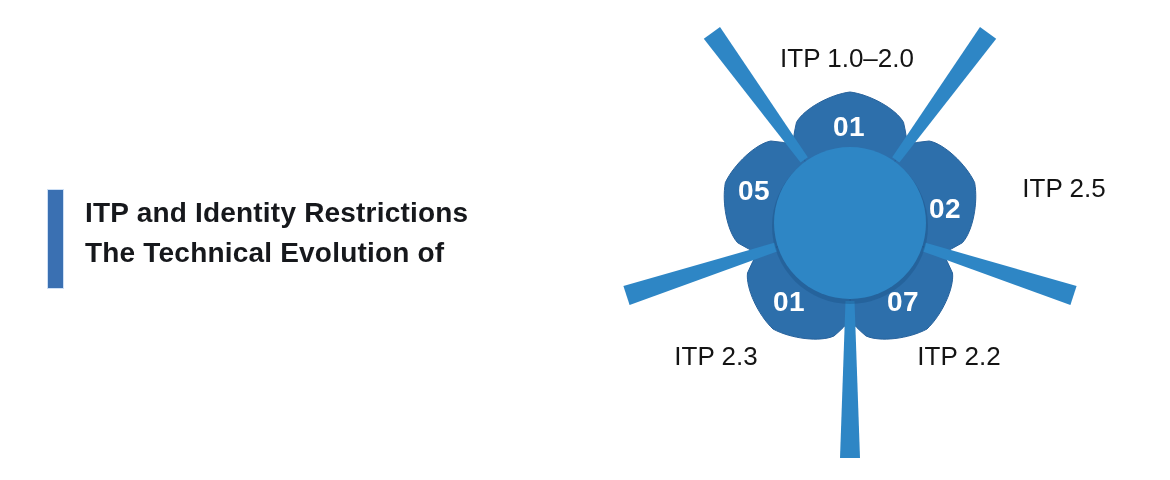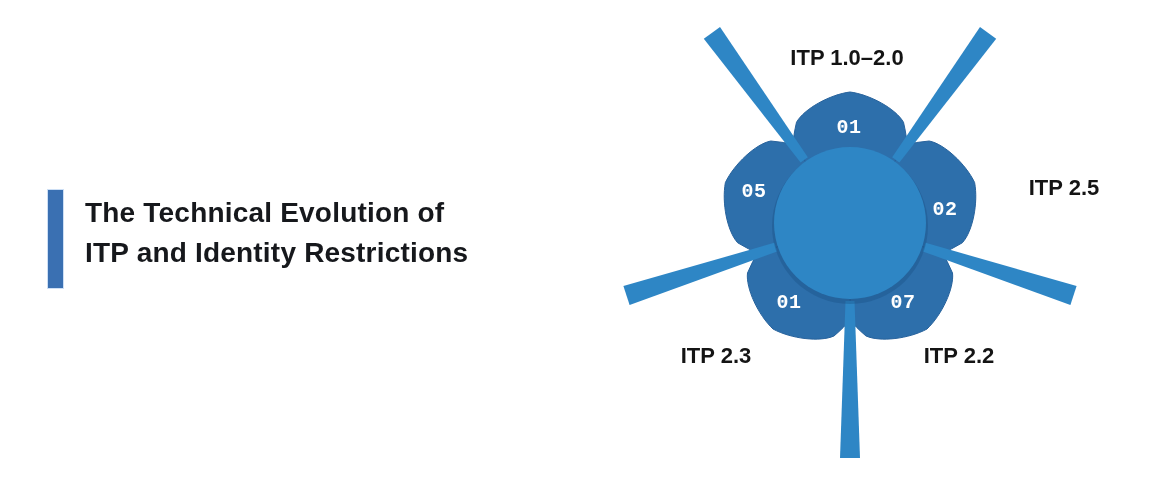--- a/index.html
+++ b/index.html
@@ -34,42 +34,41 @@
     white-space:nowrap;
   }
   .diagram-svg{position:absolute;left:0;top:0;}
   .petal{fill:var(--petal);stroke:var(--petal-edge);stroke-width:1;}
   .ray{fill:var(--ray);}
   .center-shadow{fill:rgba(23,77,128,.35);}
   .center-circle{fill:var(--center-circle);}
   .step-number{
     position:absolute;transform:translate(-50%,-50%);
     color:var(--number-text);
-    font-size:20px;font-weight:bold;letter-spacing:.5px;
+    font-size:28px;font-weight:bold;letter-spacing:.5px;
     white-space:nowrap;
-    font-family:Liberation Mono, monospace;
   }
   .step-label{
     position:absolute;transform:translate(-50%,-50%);
     color:var(--label-text);
-    font-size:22px;font-weight:bold;line-height:26px;
+    font-size:26px;font-weight:normal;line-height:26px;
     text-align:right;white-space:nowrap;
   }
   .step-label.wrap{white-space:normal;width:190px;}
 </style>
 </head>
 <body>
 
 <div class="canvas">
 
   <div class="accent-bar"></div>
 
   <div class="title">
+    <div>ITP and Identity Restrictions</div>
     <div>The Technical Evolution of</div>
-    <div>ITP and Identity Restrictions</div>
   </div>
 
   <svg class="diagram-svg" width="1170" height="480" viewBox="0 0 1170 480">
 
     <g>
       <path class="petal" d="M 793.0,144.5 Q 793.4,135.8 796.5,122.3 C 803.9,109.0 829.7,94.6 850,92 C 870.3,94.6 896.1,109.0 903.5,122.3 Q 906.6,135.8 907.0,144.5 L 850,223 Z"></path>
       <path class="petal" d="M 907.0,144.5 Q 915.4,142.2 929.2,141.0 C 944.2,143.9 965.8,164.0 974.6,182.5 C 978.4,202.7 972.7,231.6 962.3,242.8 Q 950.5,249.9 942.3,253.0 L 850,223 Z"></path>
       <path class="petal" d="M 942.3,253.0 Q 947.1,260.3 952.5,273.0 C 954.3,288.2 941.9,314.9 927.0,329.0 C 909.0,338.8 879.8,342.3 865.9,335.9 Q 855.4,326.9 850,320 L 850,223 Z"></path>
       <path class="petal" d="M 850,320 Q 844.6,326.9 834.1,335.9 C 820.2,342.3 791.0,338.8 773.0,329.0 C 758.1,314.9 745.7,288.2 747.5,273.0 Q 752.9,260.3 757.7,253.0 L 850,223 Z"></path>
       <path class="petal" d="M 757.7,253.0 Q 749.5,249.9 737.7,242.8 C 727.3,231.6 721.6,202.7 725.4,182.5 C 734.2,164.0 755.8,143.9 770.8,141.0 Q 784.6,142.2 793.0,144.5 L 850,223 Z"></path>

